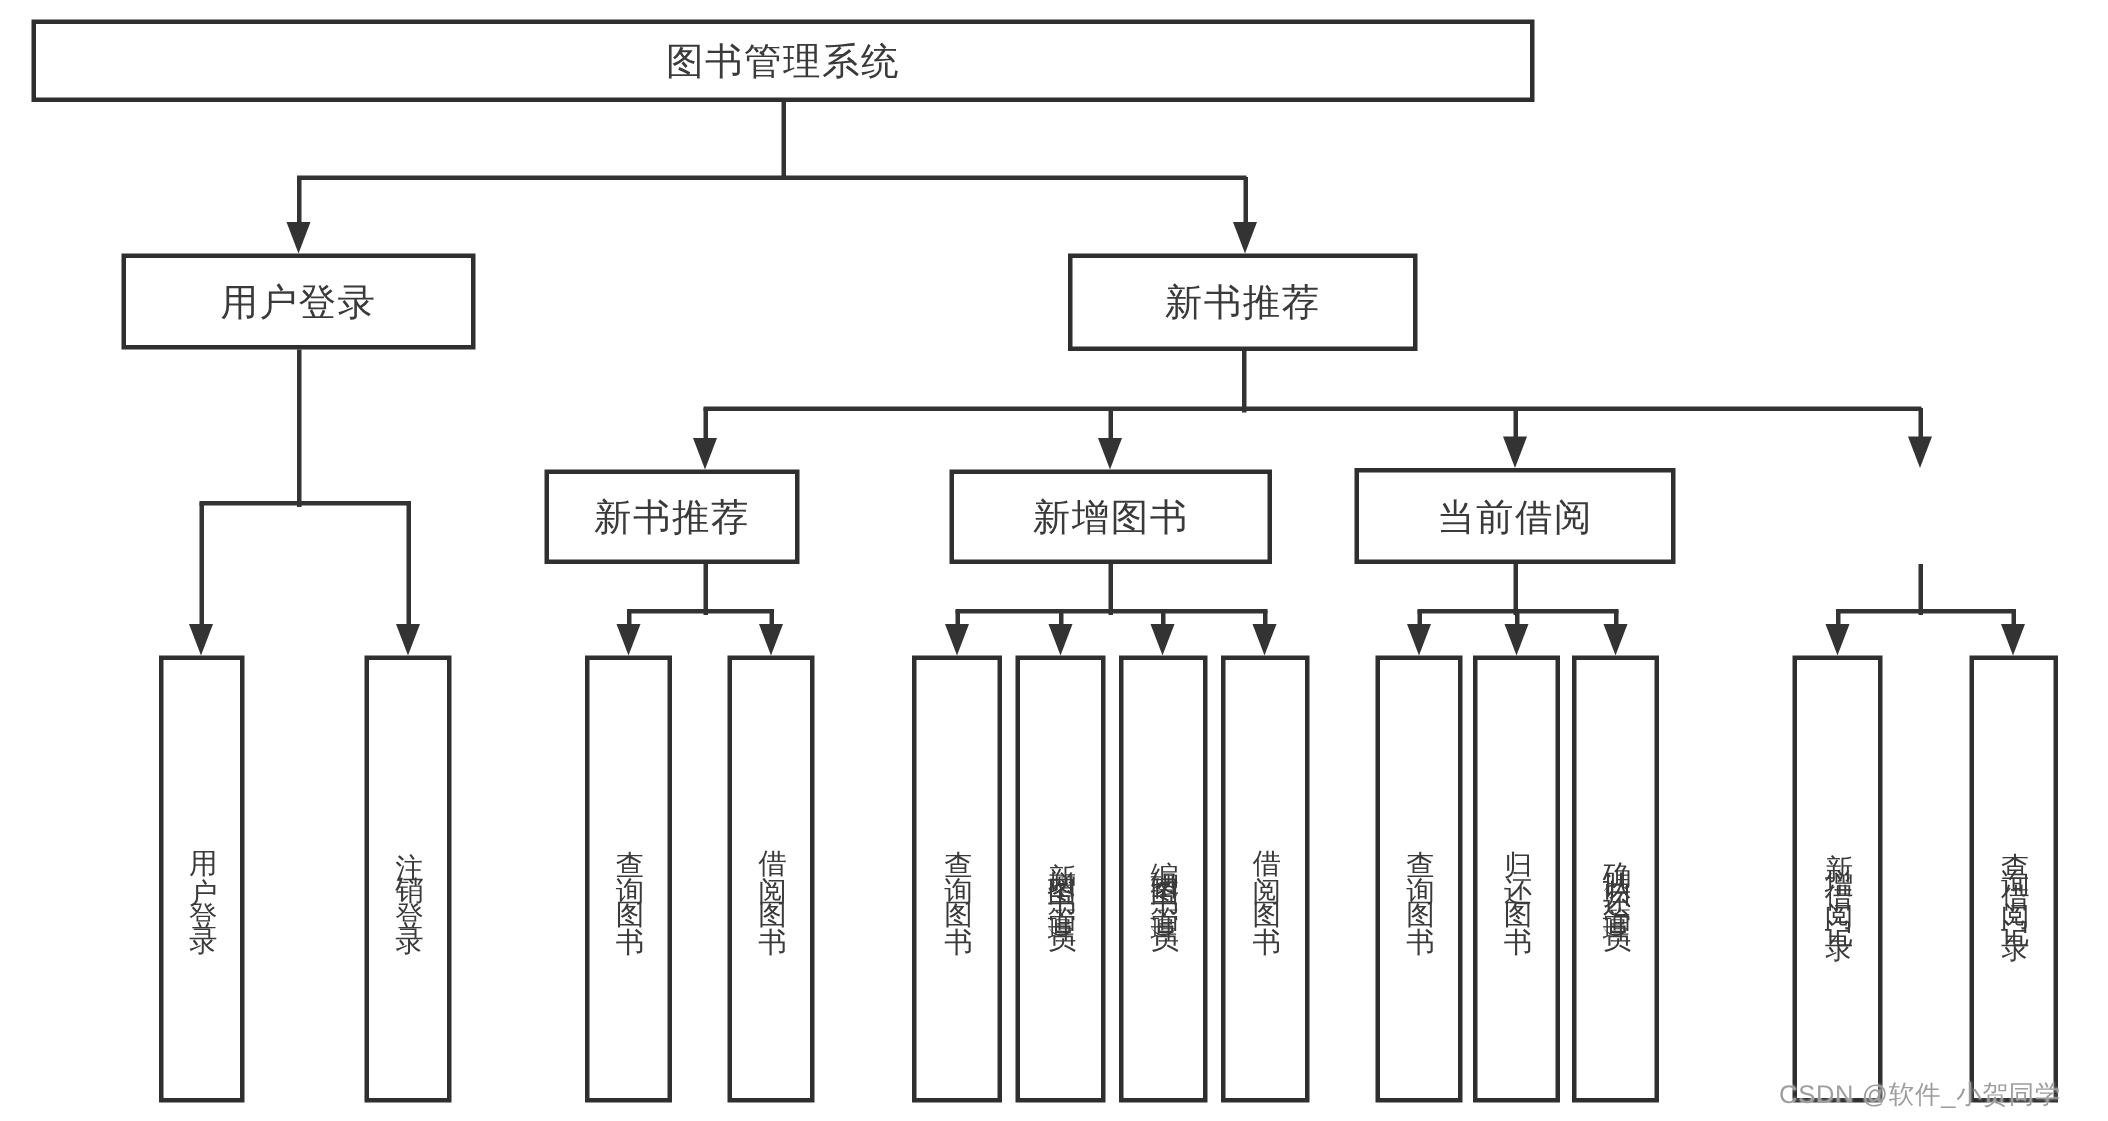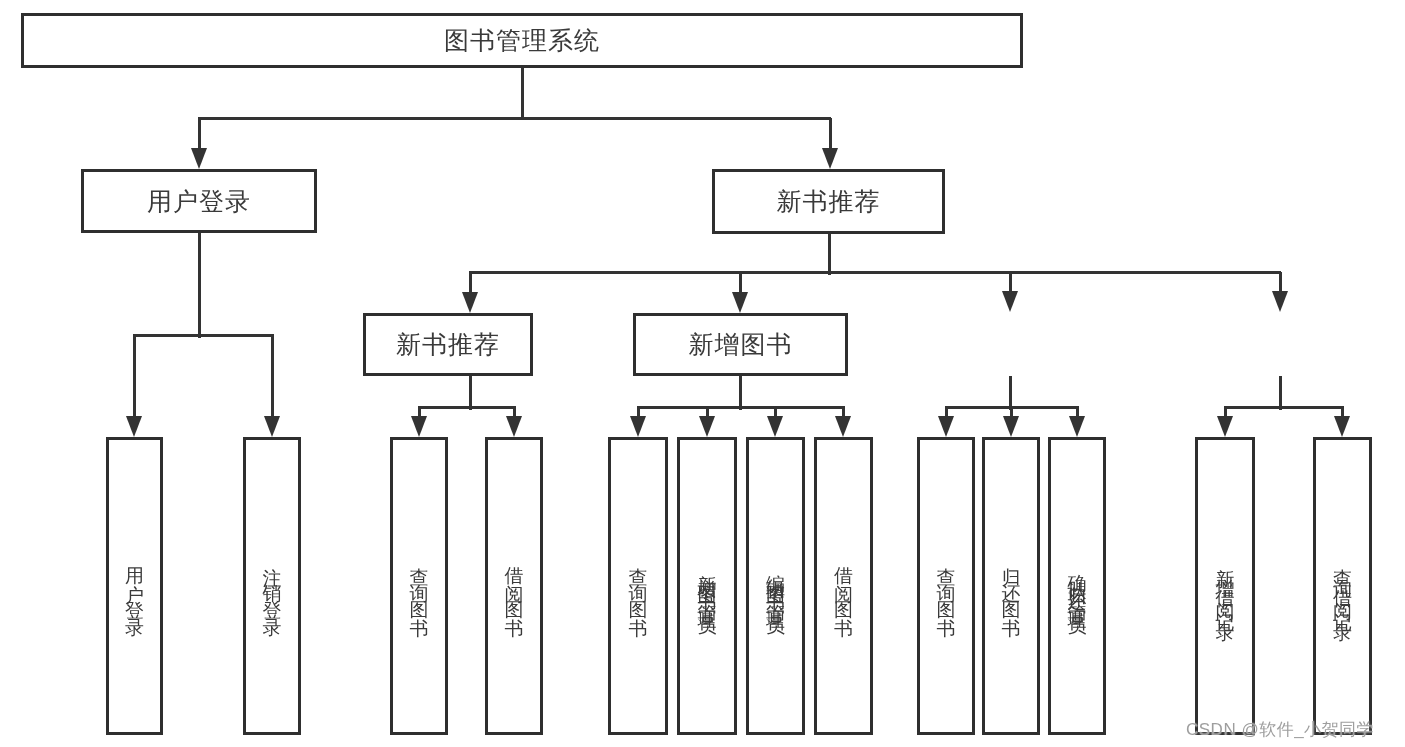--- a/index.html
+++ b/index.html
@@ -61,20 +61,21 @@
 
 <div id="canvas">
 
   <div class="box h-box" style="left:21px;top:13px;width:1002px;height:55px;">图书管理系统</div>
 
   <div class="box h-box" style="left:81px;top:169px;width:236px;height:64px;">用户登录</div>
   <div class="box h-box" style="left:712px;top:169px;width:233px;height:65px;">新书推荐</div>
 
   <div class="box h-box" style="left:363px;top:313px;width:170px;height:63px;">新书推荐</div>
   <div class="box h-box" style="left:633px;top:313px;width:215px;height:63px;">新增图书</div>
+  <div class="box h-box" style="left:903px;top:312px;width:214px;height:64px;">当前借阅</div>
 
   <div class="box leaf" style="left:106px;top:437px;width:57px;height:298px;">
     <span class="leaf-label sp-wide">用户登录</span>
   </div>
   <div class="box leaf" style="left:243px;top:437px;width:58px;height:298px;">
     <span class="leaf-label sp-wide">注销登录</span>
   </div>
 
   <div class="box leaf" style="left:390px;top:437px;width:58px;height:298px;">
     <span class="leaf-label sp-wide">查询图书</span>

